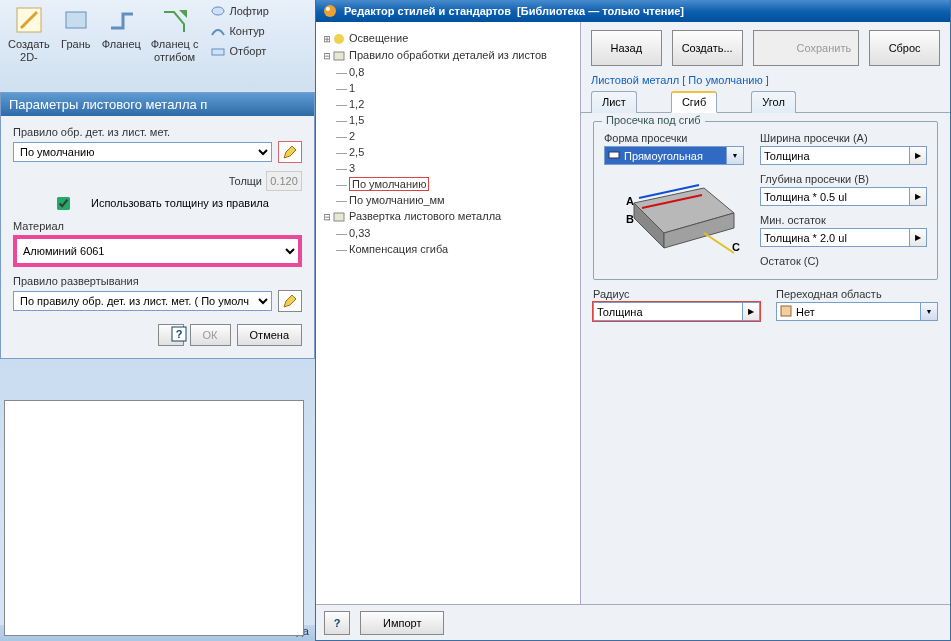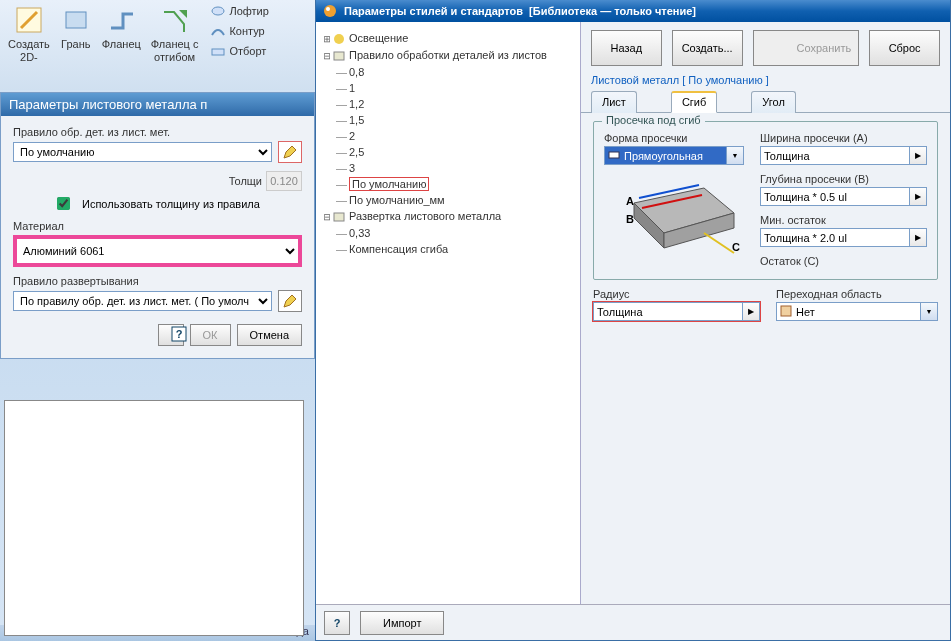--- a/index.html
+++ b/index.html
@@ -22,21 +22,21 @@
 .dlg-left .titlebar { background: linear-gradient(to bottom, #5e9cd3, #2f6aa8); color: #fff; padding: 4px 8px; font-size: 13px; font-weight: normal; }
 .dlg-left .body { padding: 10px 12px 12px; background: #eef2f7; }
 .dlg-left .row { margin-bottom: 8px; }
 .dlg-left label.blk { display: block; color: #333; margin-bottom: 3px; }
 .dlg-left .combo-row { display: flex; align-items: center; gap: 6px; }
 .dlg-left select { flex: 1; height: 20px; border: 1px solid #7a9ec8; background: #fff; padding: 0 2px; }
 .dlg-left .edit-btn { width: 24px; height: 22px; border: 1px solid #d66; background: #fff; cursor: pointer; display: flex; align-items: center; justify-content: center; }
 .dlg-left .thk-row { display: flex; align-items: center; justify-content: flex-end; gap: 4px; margin-top: 6px; }
 .dlg-left .thk-row .lbl-r { color: #333; }
 .dlg-left .thk-row input { width: 36px; height: 20px; border: 1px solid #ccc; background: #eee; color: #888; text-align: center; }
-.dlg-left .chk-row { display: flex; align-items: center; gap: 12px; margin: 6px 0 10px; padding-left: 44px; }
+.dlg-left .chk-row { display: flex; align-items: flex-start; gap: 21px; margin: 6px 0 10px; padding-left: 44px; }
 .dlg-left .chk-row input { accent-color: #2a6; }
 .dlg-left .btn-row { display: flex; justify-content: flex-end; gap: 6px; margin-top: 12px; }
 .dlg-left .btn-row button, .dlg-left .help-btn { height: 22px; padding: 0 12px; border: 1px solid #888; background: linear-gradient(to bottom, #fdfdfd, #e0e0e0); cursor: pointer; }
 .dlg-left .btn-row button:disabled { color: #999; }
 .dlg-left .help-btn { width: 24px; padding: 0; float: left; }
 
 
 .white-area { position: absolute; top: 400px; left: 4px; width: 300px; height: 236px; background: #fff; border: 1px solid #888; }
 
 
@@ -209,21 +209,21 @@
 </div>
 
 <div class="white-area"></div>
 
 <div class="dlg-right">
   <div class="titlebar">
     <span class="app-ico"><svg width="16" height="16">
           <circle cx="8" cy="8" r="6" fill="#f0a030"></circle>
           <circle cx="6" cy="6" r="2" fill="#fff"></circle>
         </svg></span>
-    <span class="ttl-bold">Параметры стилей и стандартов</span>
+    <span class="ttl-bold">Редактор стилей и стандартов</span>
     <span class="ttl-bold">[Библиотека — только чтение]</span>
   </div>
   <div class="content">
     <div class="tree-pane">
       <div class="tree-inner">
         <div class="tree">
           <ul>
             <li><span class="toggle">⊞</span><span class="node-ico"><svg width="12" height="12">
                     <circle cx="6" cy="6" r="5" fill="#f0d050"></circle>
                   </svg></span><span>Освещение</span></li>

